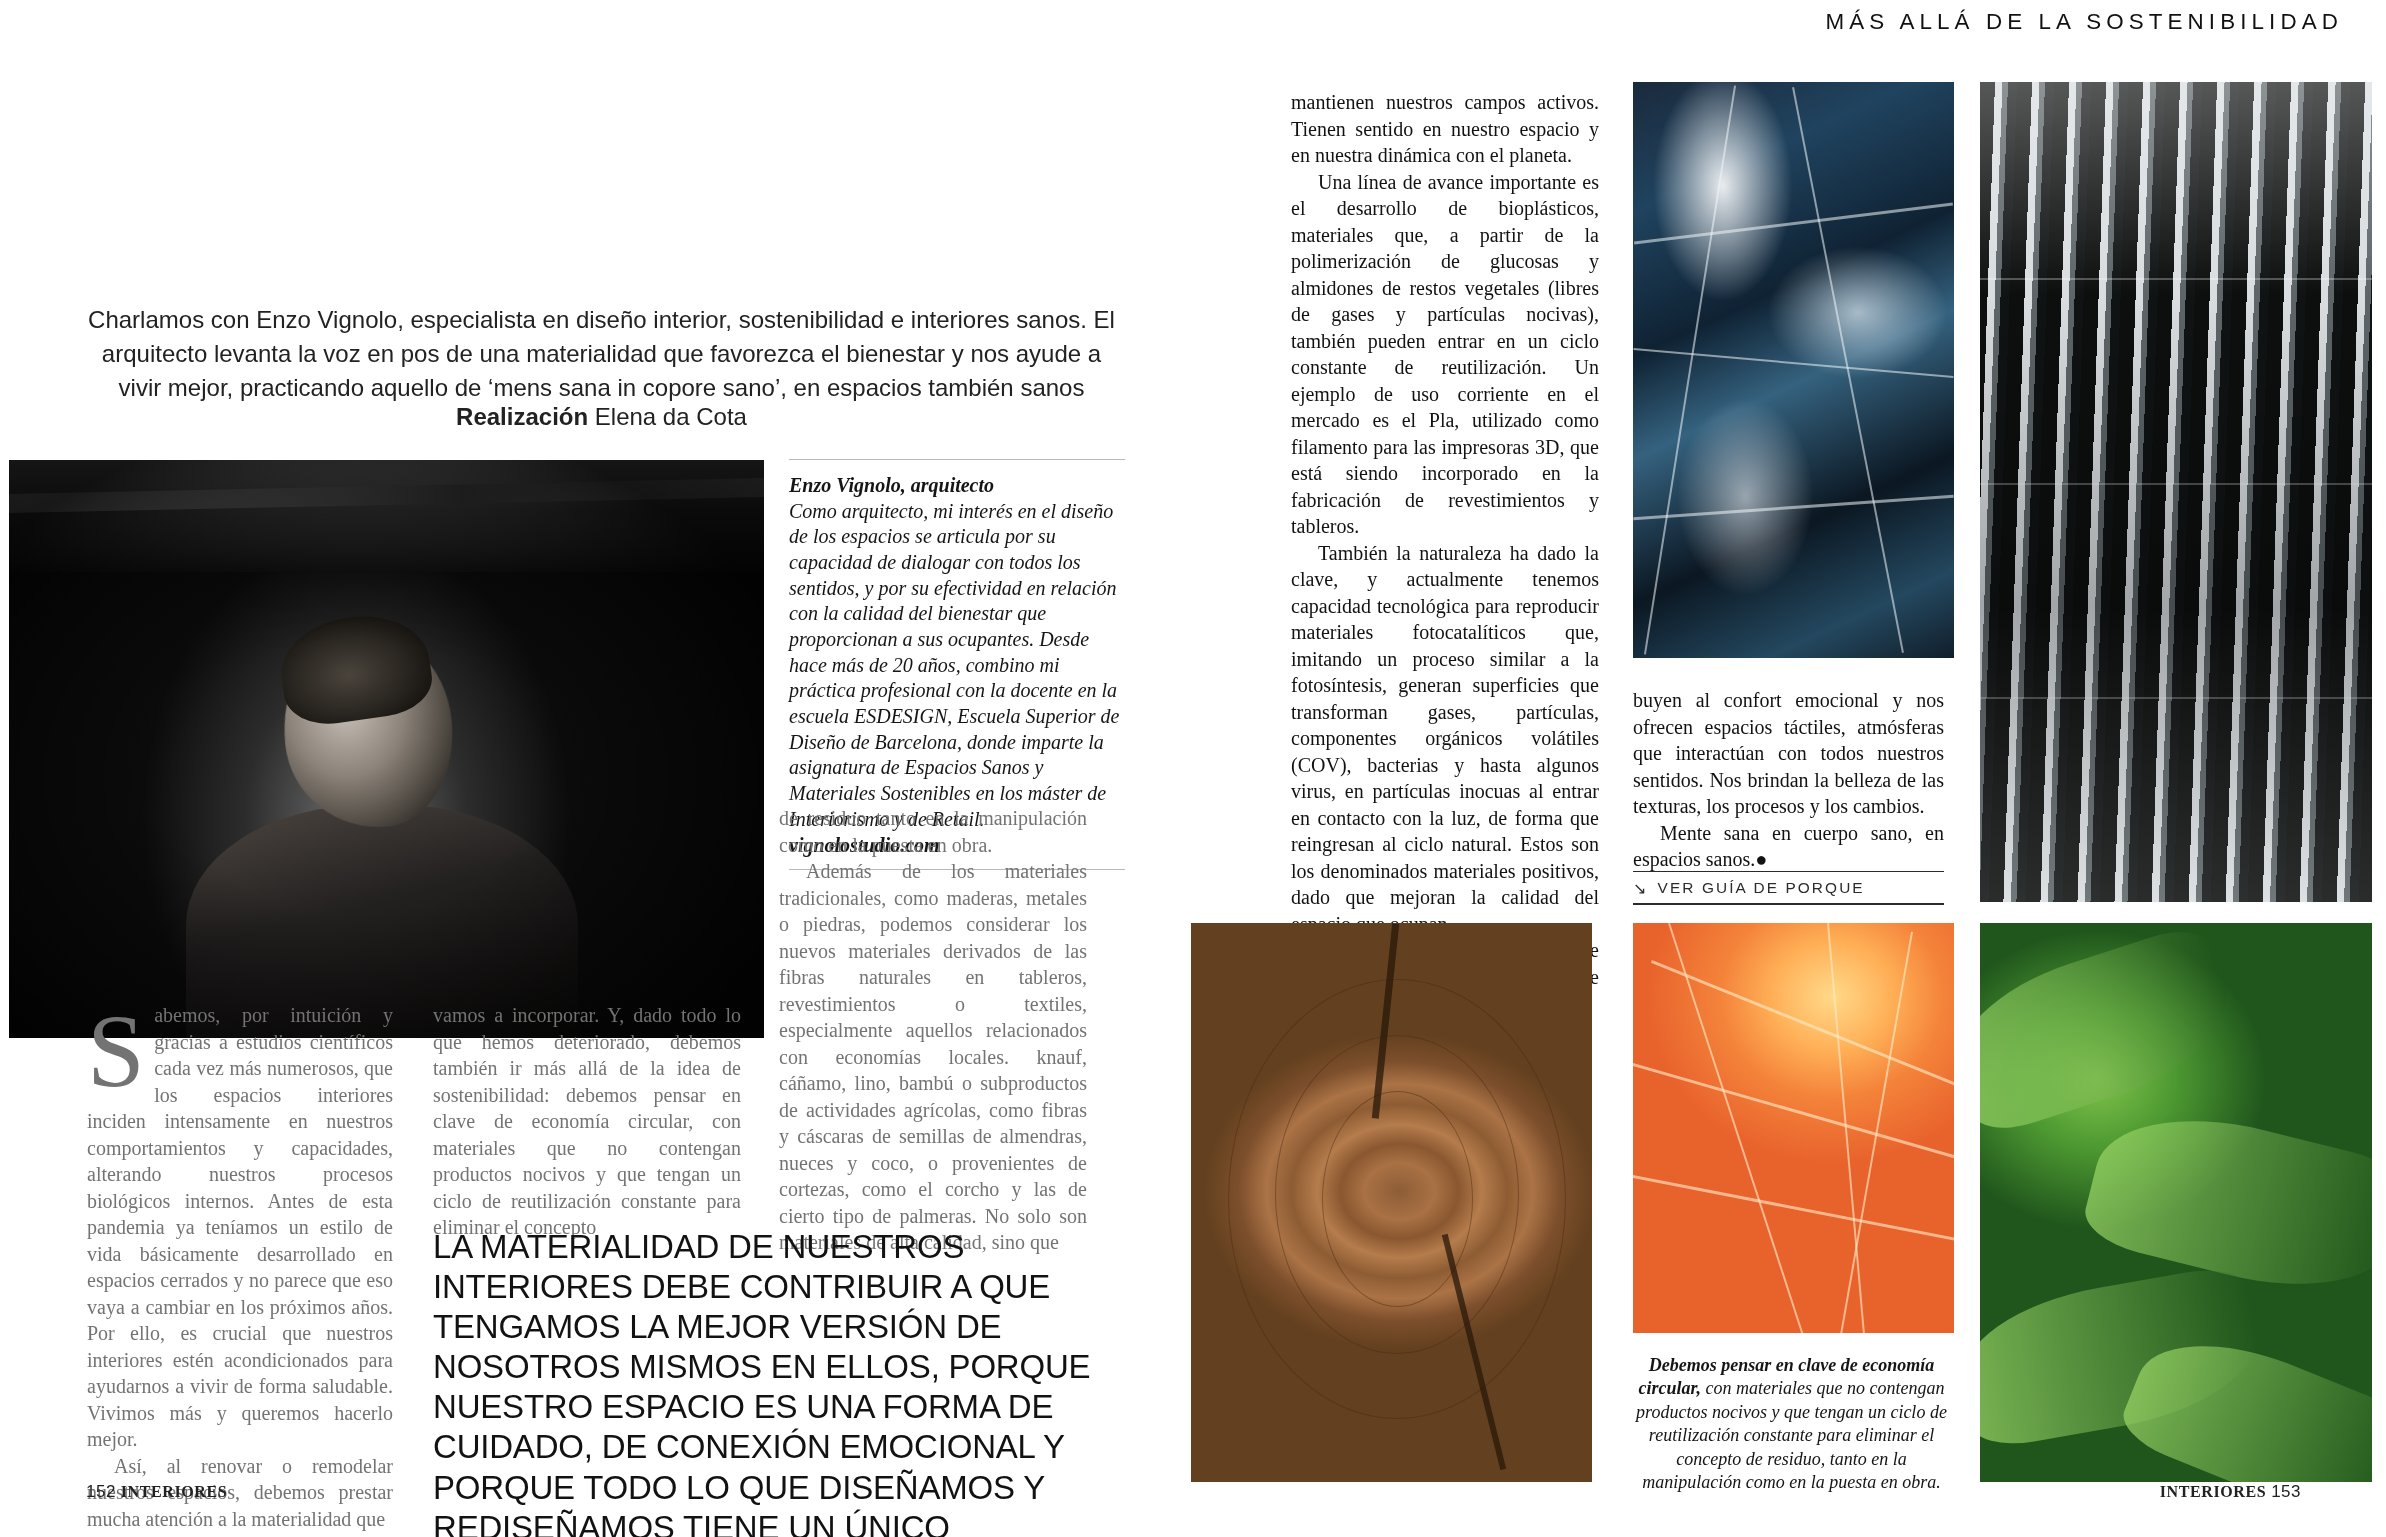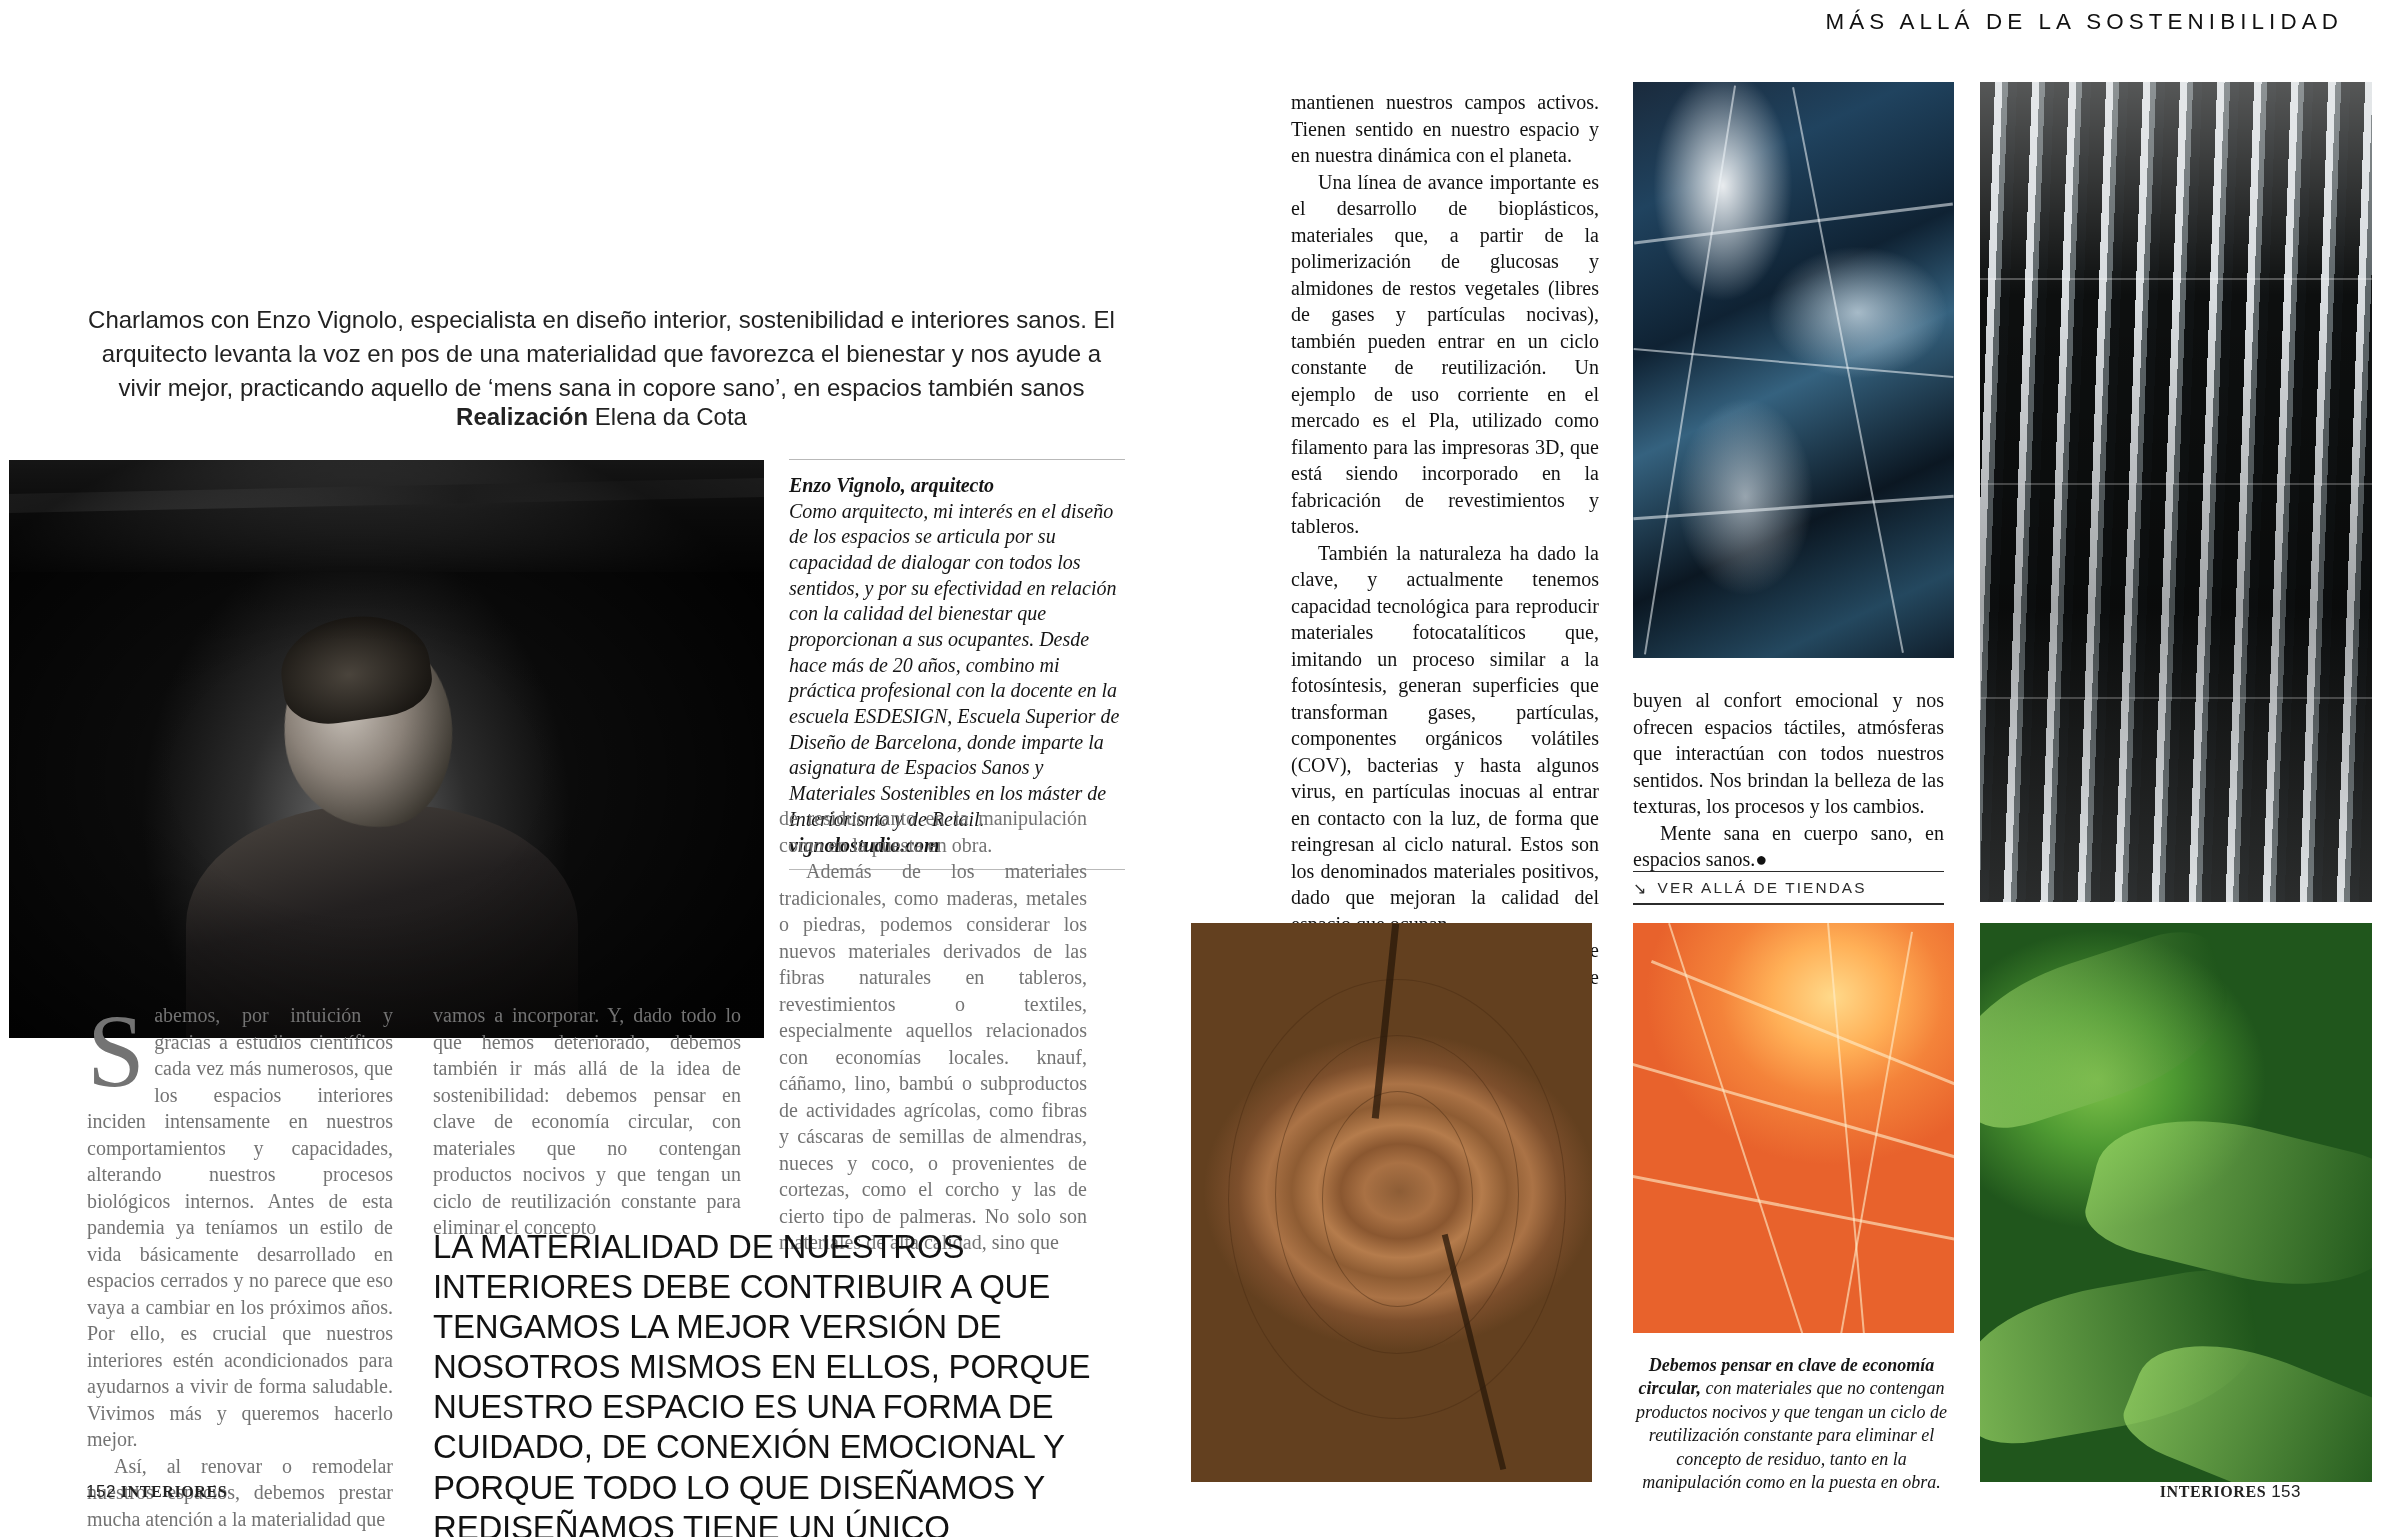--- a/index.html
+++ b/index.html
@@ -243,21 +243,21 @@
 
   <div class="colR" id="rcol2">
     <p>buyen al confort emocional y nos ofrecen espacios táctiles, atmósferas que interactúan con todos nuestros sentidos. Nos brindan la belleza de las texturas, los procesos y los cambios.</p>
     <p>Mente sana en cuerpo sano, en espacios sanos.●</p>
   </div>
 
   <div class="tiendas">
     <div class="hr"></div>
     <div class="row">
       <span class="arrow">↘</span>
-      <span class="lbl">VER ALLÁ DE TIENDAS</span>
+      <span class="lbl">VER GUÍA DE PORQUE</span>
     </div>
     <div class="hr"></div>
   </div>
 
   <div class="ph" id="photo-wood">
     <div class="ring" style="left:84px;top:112px;width:242px;height:317px"></div>
     <div class="ring" style="left:131px;top:168px;width:149px;height:214px"></div>
     <div class="ring" style="left:37px;top:56px;width:336px;height:438px"></div>
     <div class="split" style="left:191px;top:0;width:6.5px;height:196px;transform:rotate(6deg)"></div>
     <div class="split" style="left:280px;top:308px;width:5.6px;height:242px;transform:rotate(-14deg)"></div>

